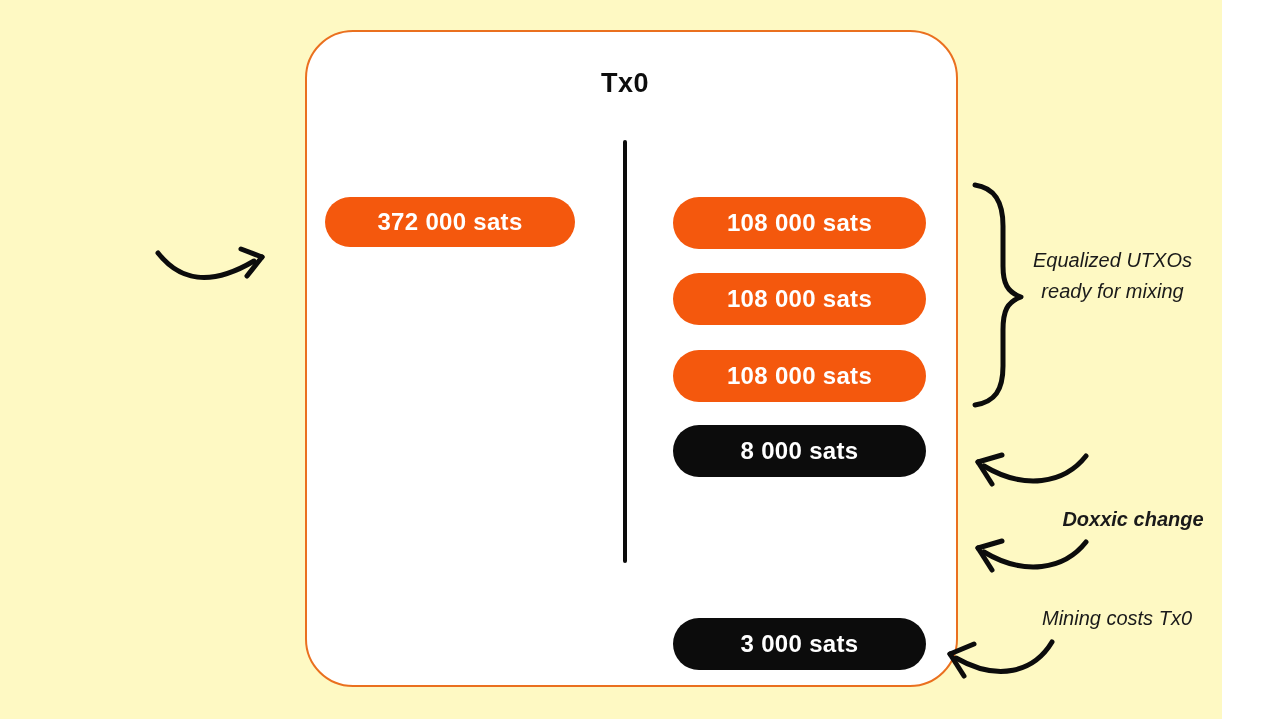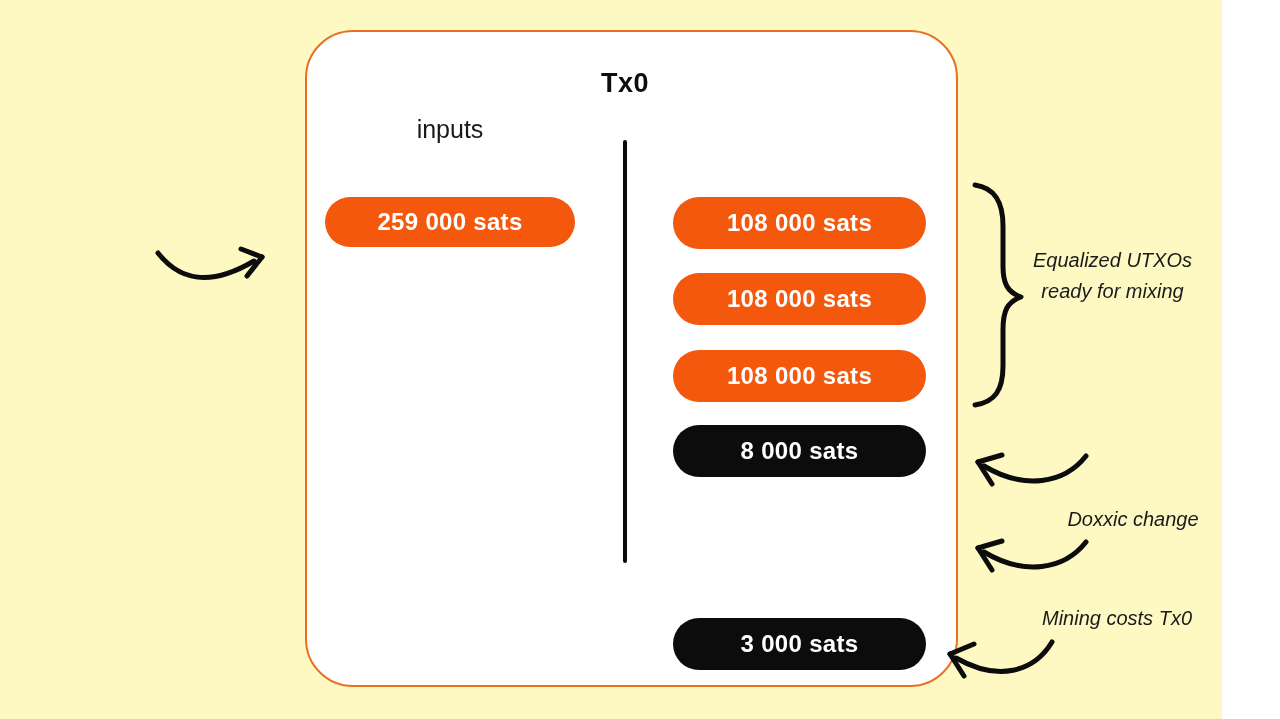--- a/index.html
+++ b/index.html
@@ -83,21 +83,21 @@
     font-style: italic;
     font-size: 20px;
     line-height: 31px;
     color: #1a1a1a;
     text-align: center;
     white-space: pre-line;
   }
   .ann-input     { left: 48px;   top: 155px; width: 224px; }
   .ann-equalized { left: 1000px; top: 245px; width: 225px; }
   .ann-service   { left: 1035px; top: 413px; width: 200px; }
-  .ann-doxxic    { left: 1033px; top: 504px; width: 200px; }
+  .ann-doxxic    { left: 1033px; top: 504px; width: 200px; font-weight: bold; }
   .ann-mining    { left: 1017px; top: 603px; width: 200px; }
   .sketch { position: absolute; }
   .sk-arrow-input   { left: 152px; top: 243px; }
   .sk-brace         { left: 963px; top: 180px; }
   .sk-arrow-service { left: 968px; top: 446px; }
   .sk-arrow-doxxic  { left: 968px; top: 530px; }
   .sk-arrow-mining  { left: 938px; top: 630px; }
   .sketch svg path {
     stroke: #0c0c0c;
     stroke-width: 5;
@@ -108,25 +108,24 @@
 </style>
 </head>
 <body>
 
 <div class="canvas">
 
   <div class="tx-box"></div>
 
   <div class="tx-title">Tx0</div>
 
-  <div class="col-header inputs">inputs</div>
 
   <div class="divider"></div>
 
-  <div class="pill orange input-pill">259 000 sats</div>
+  <div class="pill orange input-pill">372 000 sats</div>
 
   <div class="pill orange out-0">108 000 sats</div>
   <div class="pill orange out-1">108 000 sats</div>
   <div class="pill orange out-2">108 000 sats</div>
   <div class="pill black out-3">8 000 sats</div>
   <div class="pill black out-5">3 000 sats</div>
 
   <div class="annotation ann-equalized">Equalized UTXOs
 ready for mixing</div>
   <div class="annotation ann-doxxic">Doxxic change</div>

